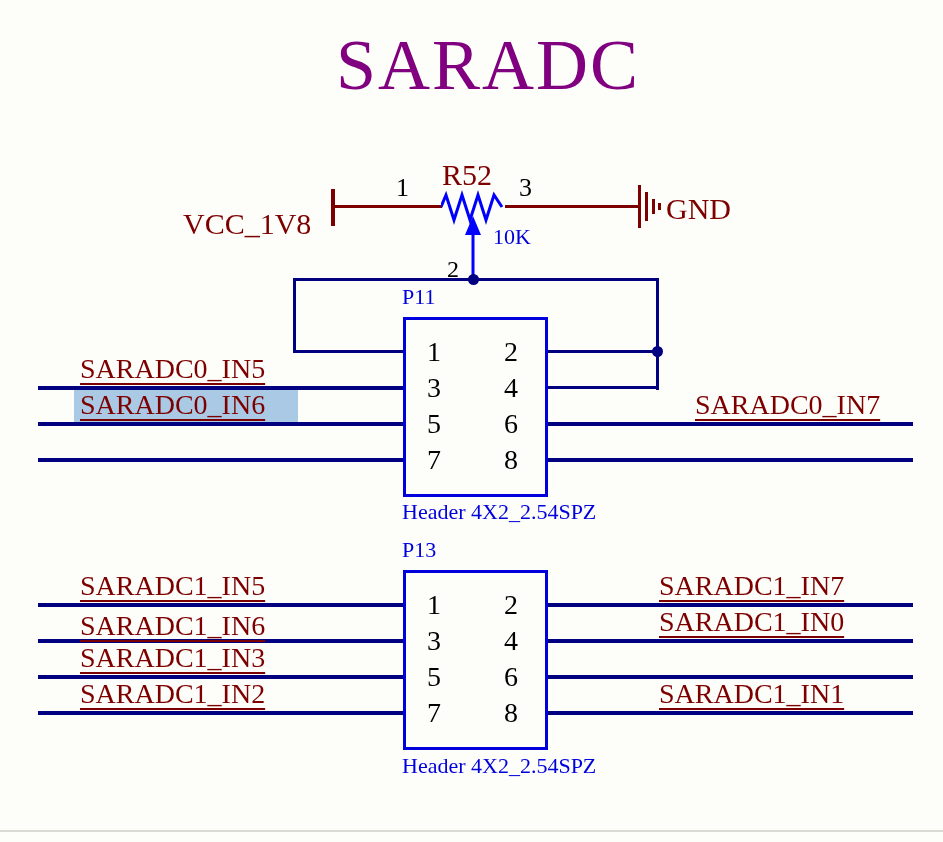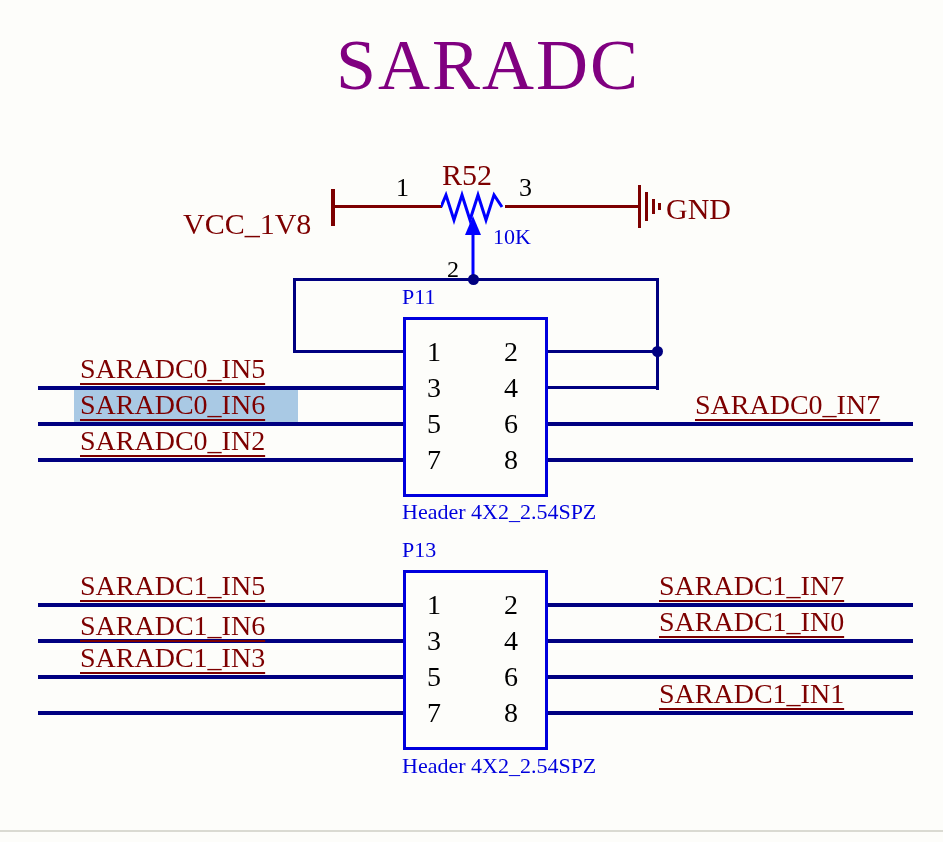--- a/index.html
+++ b/index.html
@@ -115,21 +115,20 @@
 
   <div class="abs wire-h" style="left:38px;top:386px;width:366px;"></div>
   <div class="abs wire-h" style="left:38px;top:422px;width:366px;"></div>
   <div class="abs wire-h" style="left:38px;top:458px;width:366px;"></div>
 
   <div class="abs wire-h" style="left:545px;top:422px;width:368px;"></div>
   <div class="abs wire-h" style="left:545px;top:458px;width:368px;"></div>
 
   <div class="abs net-label" style="left:80px;top:354px;">SARADC0_IN5</div>
   <div class="abs net-label" style="left:80px;top:390px;">SARADC0_IN6</div>
-  <div class="abs net-label" style="left:80px;top:426px;">SARADC0_IN2</div>
 
   <div class="abs net-label" style="left:659px;top:390px;margin-left:36px;">SARADC0_IN7</div>
 
   <div class="abs header-box" style="left:403px;top:317px;"></div>
   <div class="abs pin-num" style="left:416px;top:336px;">1</div>
   <div class="abs pin-num" style="left:493px;top:336px;">2</div>
   <div class="abs pin-num" style="left:416px;top:372px;">3</div>
   <div class="abs pin-num" style="left:493px;top:372px;">4</div>
   <div class="abs pin-num" style="left:416px;top:408px;">5</div>
   <div class="abs pin-num" style="left:493px;top:408px;">6</div>
@@ -146,20 +145,21 @@
   <div class="abs wire-h" style="left:38px;top:711px;width:366px;"></div>
 
   <div class="abs wire-h" style="left:545px;top:603px;width:368px;"></div>
   <div class="abs wire-h" style="left:545px;top:639px;width:368px;"></div>
   <div class="abs wire-h" style="left:545px;top:675px;width:368px;"></div>
   <div class="abs wire-h" style="left:545px;top:711px;width:368px;"></div>
 
   <div class="abs net-label" style="left:80px;top:571px;">SARADC1_IN5</div>
   <div class="abs net-label" style="left:80px;top:611px;">SARADC1_IN6</div>
   <div class="abs net-label" style="left:80px;top:643px;">SARADC1_IN3</div>
+  <div class="abs net-label" style="left:80px;top:679px;">SARADC1_IN2</div>
 
   <div class="abs net-label" style="left:659px;top:571px;">SARADC1_IN7</div>
   <div class="abs net-label" style="left:659px;top:607px;">SARADC1_IN0</div>
   <div class="abs net-label" style="left:659px;top:679px;">SARADC1_IN1</div>
 
   <div class="abs header-box" style="left:403px;top:570px;"></div>
   <div class="abs pin-num" style="left:416px;top:589px;">1</div>
   <div class="abs pin-num" style="left:493px;top:589px;">2</div>
   <div class="abs pin-num" style="left:416px;top:625px;">3</div>
   <div class="abs pin-num" style="left:493px;top:625px;">4</div>

